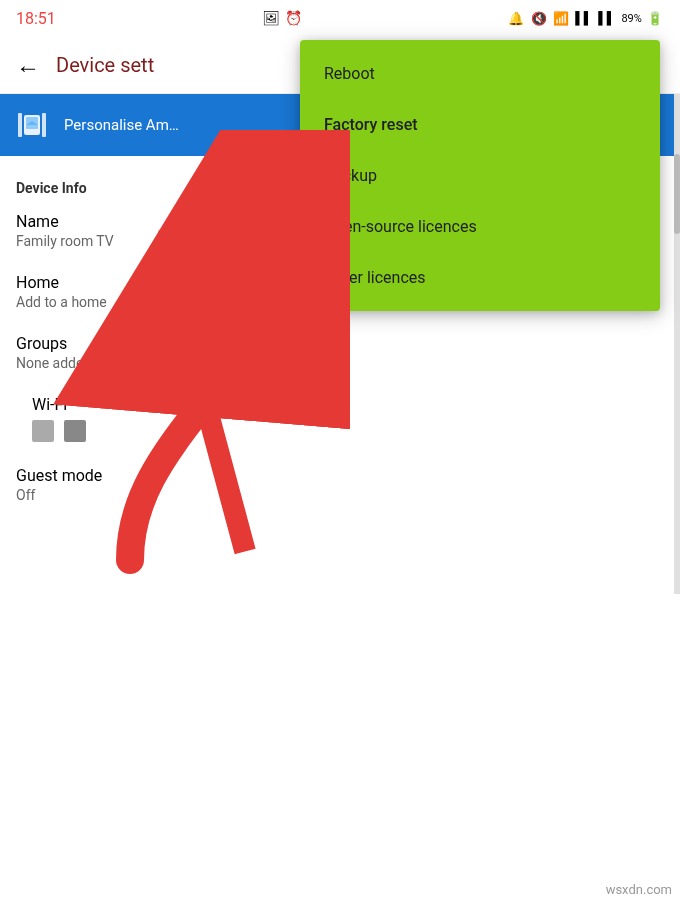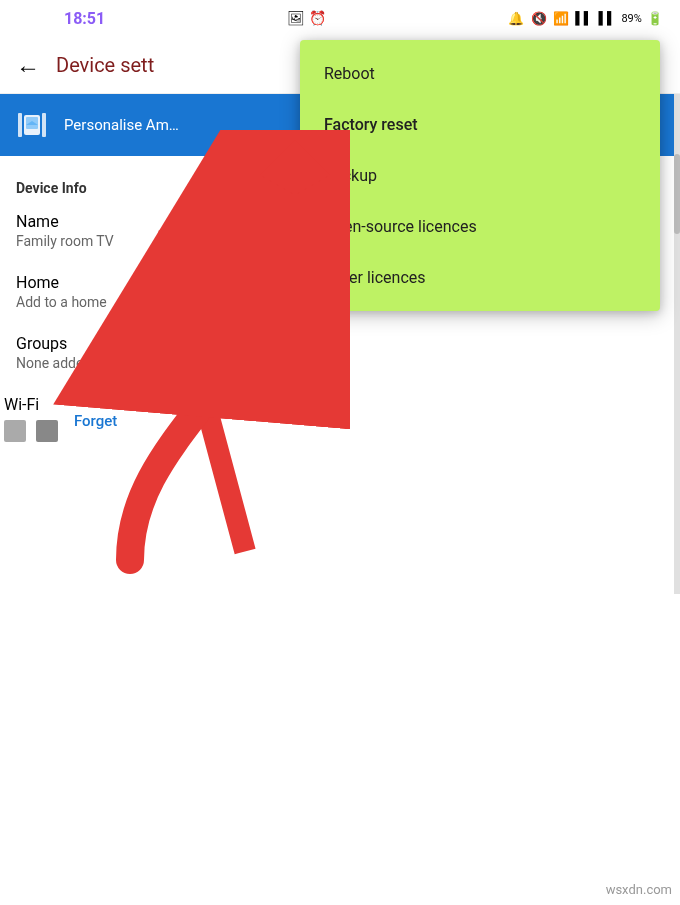--- a/index.html
+++ b/index.html
@@ -18,23 +18,22 @@
       background: #fff;
       display: flex;
       align-items: center;
       justify-content: space-between;
       padding: 0 16px;
       position: relative;
       z-index: 1;
     }
     .status-time {
       font-size: 16px;
-      font-weight: 700;
-      color: #8b5cf6;
-      margin-left: 48px;
+      font-weight: 400;
+      color: #ef4444;
     }
     .status-icons {
       display: flex;
       align-items: center;
       gap: 6px;
       font-size: 13px;
       color: #000;
     }
     .status-center {
       display: flex;
@@ -102,24 +101,24 @@
       font-weight: 400;
     }
     .settings-item-value {
       font-size: 14px;
       color: #666;
       margin-top: 2px;
     }
 
     
     .wifi-row {
-      padding: 12px 4px;
+      padding: 12px 32px;
       display: flex;
       align-items: flex-start;
-      justify-content: flex-start;
+      justify-content: space-between;
     }
     .wifi-left {}
     .wifi-icons {
       display: flex;
       gap: 10px;
       margin-top: 6px;
     }
     .wifi-box {
       width: 22px;
       height: 22px;
@@ -145,21 +144,21 @@
     .guest-mode-row {
       padding: 12px 16px;
     }
 
     
     .dropdown-overlay {
       position: absolute;
       top: 40px;
       left: 300px;
       width: 360px;
-      background: #bef264;
+      background: #84cc16;
       border-radius: 4px;
       box-shadow: 0 4px 20px rgba(0,0,0,0.25), 0 2px 8px rgba(0,0,0,0.15);
       z-index: 100;
       padding: 8px 0;
     }
     .dropdown-item {
       padding: 16px 24px;
       font-size: 16px;
       color: #212121;
       cursor: pointer;
@@ -261,23 +260,26 @@
   </div>
 
   <div class="wifi-row">
     <div class="wifi-left">
       <div class="settings-item-label">Wi-Fi</div>
       <div class="wifi-icons">
         <div class="wifi-box"></div>
         <div class="wifi-box2"></div>
       </div>
     </div>
-    <span class="forget-btn">Forget</span>
-  </div>
-
+  </div>
+
+  <div class="guest-mode-row settings-item">
+    <div class="settings-item-label">Guest mode</div>
+    <div class="settings-item-value">Off</div>
+  </div>
 </div>
 
 <div class="scrollbar-track">
   <div class="scrollbar-thumb"></div>
 </div>
 
 <div class="dropdown-overlay">
   <div class="dropdown-item">Reboot</div>
   <div class="dropdown-item" style="font-weight:500;">Factory reset</div>
   <div class="dropdown-item">Backup</div>

